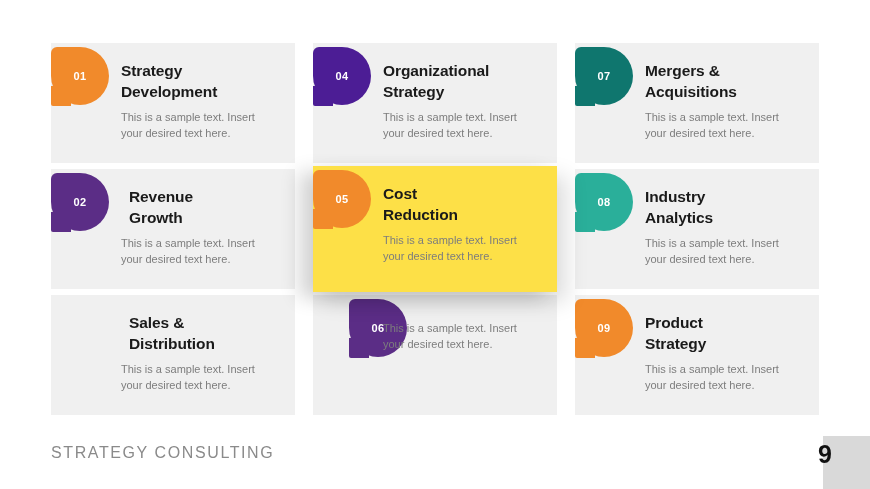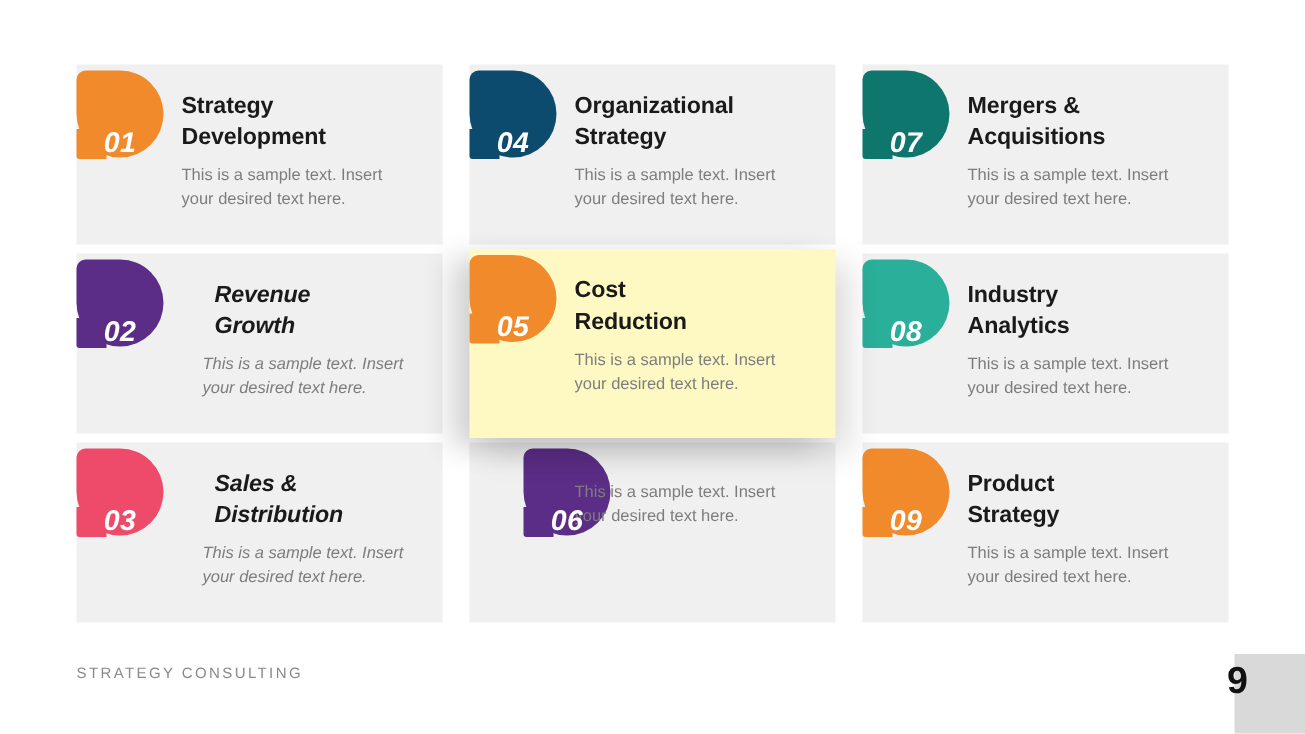--- a/index.html
+++ b/index.html
@@ -28,43 +28,42 @@
     row-gap:6px;
   }
 
   .card{
     position:relative;
     background:#f0f0f0;
     box-sizing:border-box;
     padding:0;
   }
   .card.elevated{
-    background:#fef9c3;
+    background:#fde047;
     box-shadow:-14px 6px 18px rgba(0,0,0,0.16), 10px 10px 20px rgba(0,0,0,0.13);
     z-index:5;
     height:126px;
     margin-top:-3px;
   }
 
   
   .badge{
     position:absolute;
     left:0; top:4px;
     width:58px; height:58px;
     display:flex;
-    align-items:flex-end;
+    align-items:center;
     justify-content:center;
     
     border-radius:6px 29px 29px 29px;
     color:#ffffff;
-    font-size:19px;
+    font-size:11px;
     font-weight:bold;
     letter-spacing:0.3px;
     line-height:1;
-    font-style:italic;
   }
   .badge::before{
     content:"";
     position:absolute;
     left:0; bottom:-1px;
     width:20px;height:20px;
     background:inherit;
     border-radius:0 0 0 2px;
   }
   .badge > span{position:relative;z-index:2;}
@@ -84,31 +83,31 @@
     margin:0;
     white-space:pre-line;
   }
   .desc{
     margin:8px 0 0 0;
     font-size:11px;
     color:#7d7d7d;
     line-height:1.42;
     white-space:pre-line;
   }
-  .card.shifted .body{left:92px;font-style:italic;}
+  .card.shifted .body{left:78px;}
   .card.shifted .desc{margin-left:-8px;}
 
   
   .desc.indent-left{margin-left:-5px;}
 
   
   #footer-label{
     position:absolute;
     left:51px; top:444px;
-    font-size:10px;
+    font-size:16px;
     letter-spacing:1.6px;
     color:#8a8a8a;
     font-weight:normal;
   }
   #page-box{
     position:absolute;
     left:823px; top:436px;
     width:47px; height:53px;
     background:#d9d9d9;
   }
@@ -136,21 +135,21 @@
       </div>
       <div class="body">
         <p class="title">Strategy
 Development</p>
         <p class="desc">This is a sample text. Insert
 your desired text here.</p>
       </div>
     </div>
 
     <div class="card">
-      <div class="badge" style="background: #0c4a6e;">
+      <div class="badge" style="background: #4c1d95;">
         <span>04</span>
       </div>
       <div class="body">
         <p class="title">Organizational
 Strategy</p>
         <p class="desc">This is a sample text. Insert
 your desired text here.</p>
       </div>
     </div>
 
@@ -196,23 +195,20 @@
       </div>
       <div class="body">
         <p class="title">Industry
 Analytics</p>
         <p class="desc">This is a sample text. Insert
 your desired text here.</p>
       </div>
     </div>
 
     <div class="card shifted">
-      <div class="badge" style="background: rgb(238, 75, 106);">
-        <span>03</span>
-      </div>
       <div class="body">
         <p class="title">Sales &amp;
 Distribution</p>
         <p class="desc indent-left">This is a sample text. Insert
 your desired text here.</p>
       </div>
     </div>
 
     <div class="card">
       <div class="badge" style="background: rgb(91, 45, 134); margin-left: 36px;">

